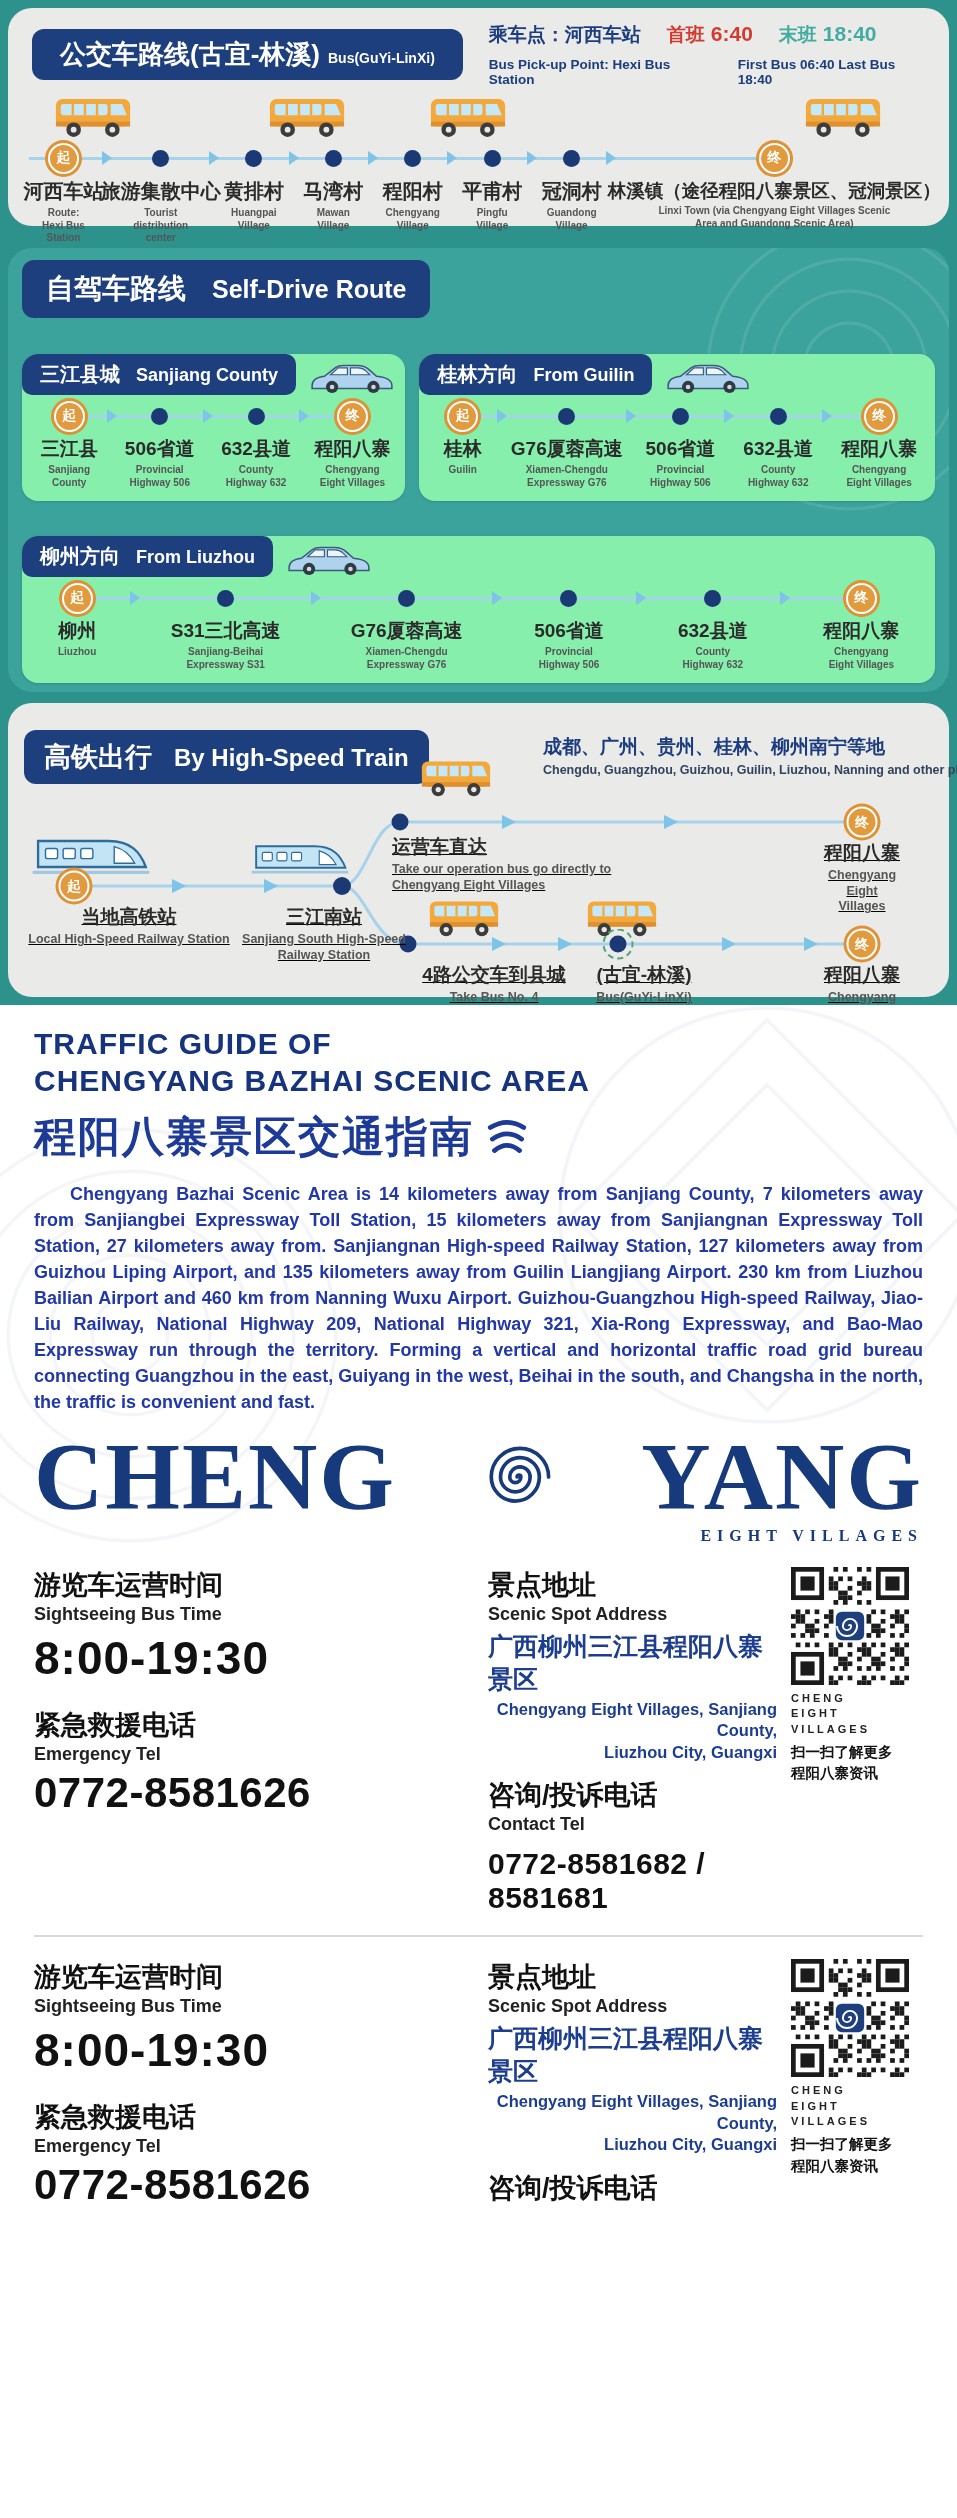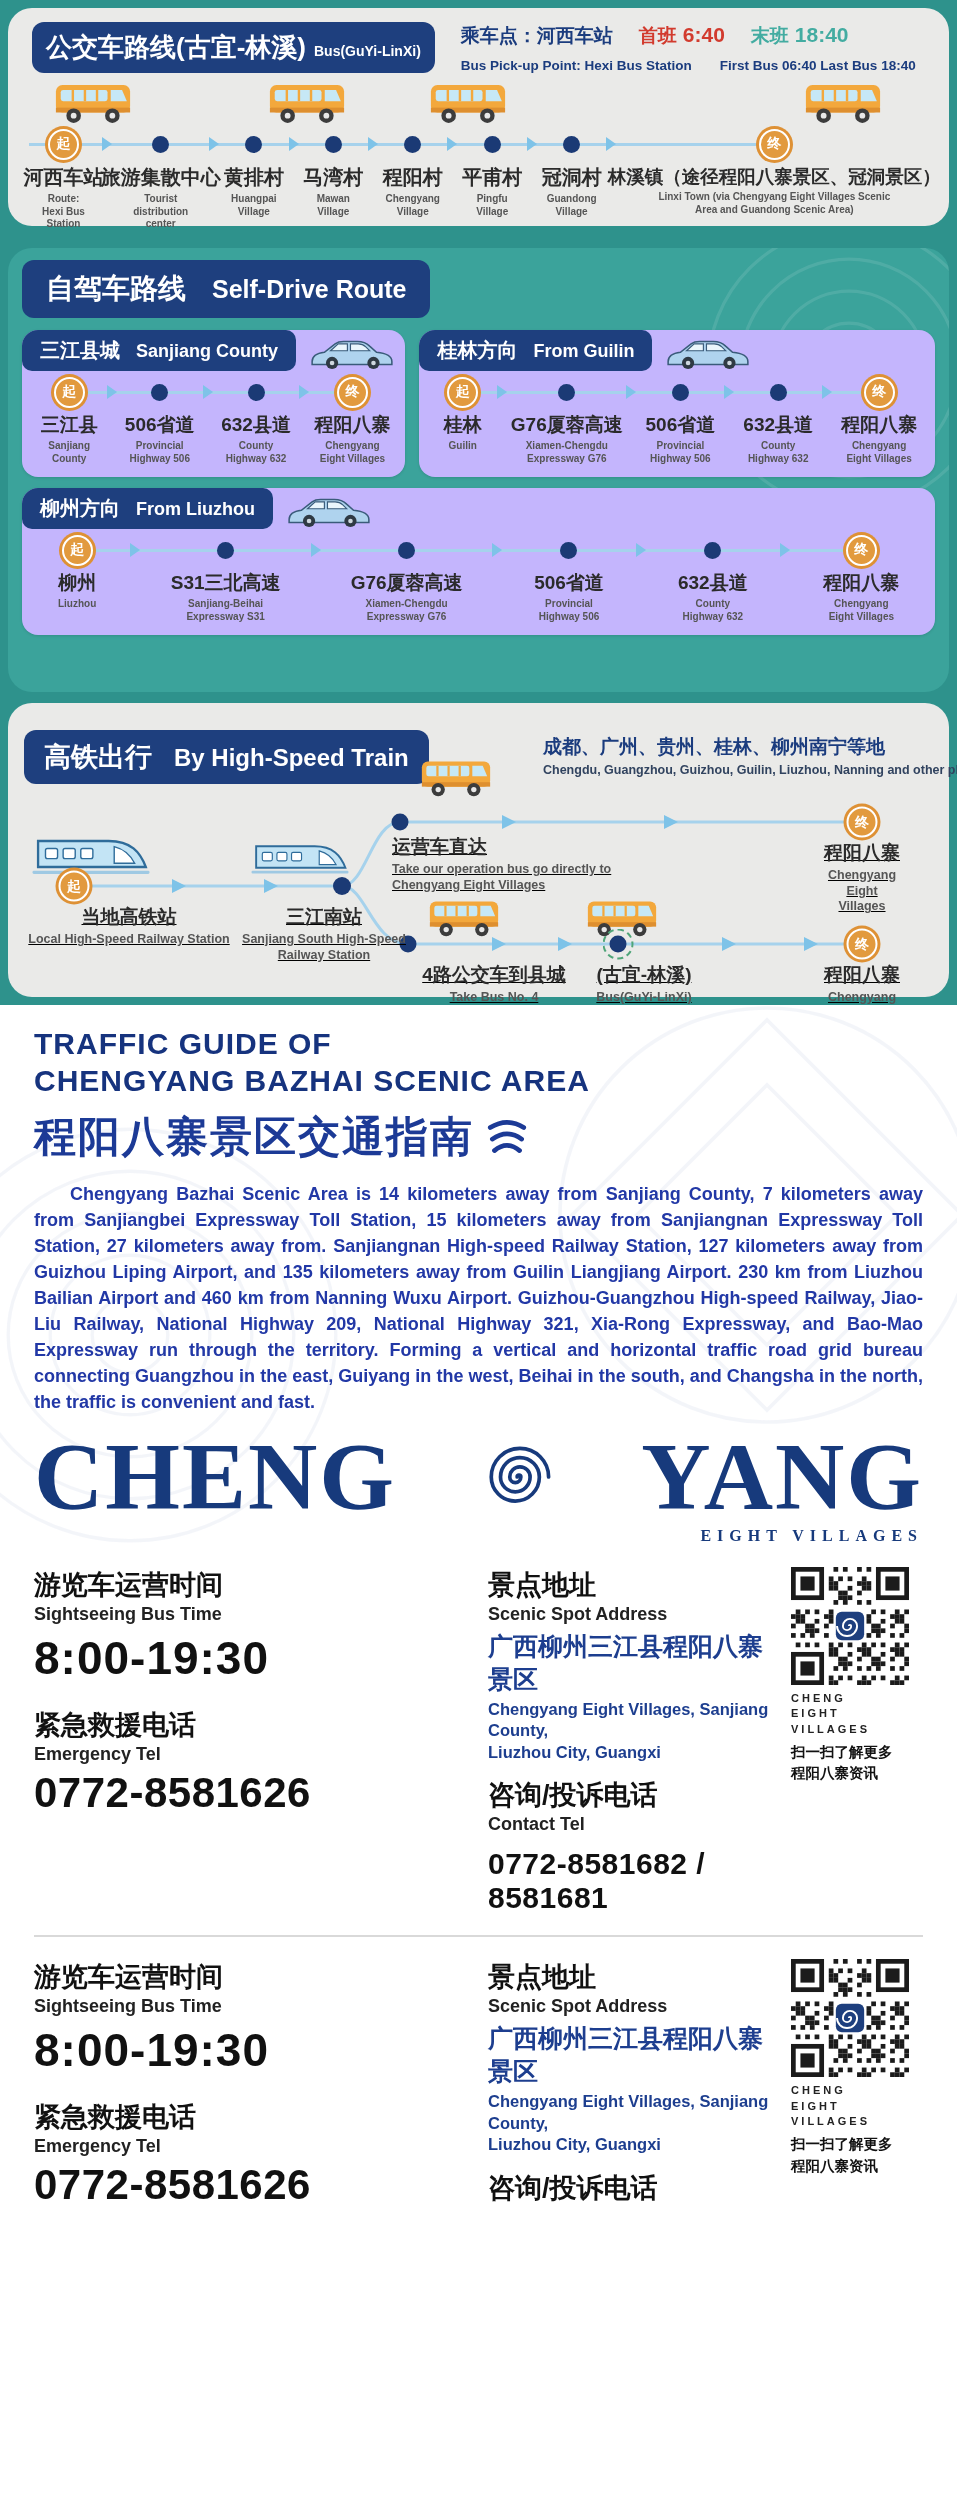--- a/index.html
+++ b/index.html
@@ -8,21 +8,21 @@
     background:#ffffff;
     font-family:"Liberation Sans","DejaVu Sans",sans-serif;
     -webkit-font-smoothing:antialiased;
   }
   .teal-wrap{background:#2E928C;padding:8px 8px 8px;position:relative;overflow:hidden;}
   .card{background:#EAEAE8;border-radius:24px;position:relative;}
 
   
   .bus-card{padding:14px 24px 10px;height:194px;}
   .bus-head{display:flex;align-items:center;gap:26px;}
-  .title-box{background:#1E3F7E;color:#fff;border-radius:12px;padding:8px 14px;display:flex;align-items:baseline;gap:8px;white-space:nowrap;}
+  .title-box{background:#1E3F7E;color:#fff;border-radius:12px;padding:8px 28px;display:flex;align-items:baseline;gap:8px;white-space:nowrap;}
   .tb-zh{font-size:26px;font-weight:bold;}
   .tb-en{font-size:14px;font-weight:bold;}
   .bus-info{flex:1;display:flex;flex-direction:column;gap:9px;color:#1B3C7E;}
   .bi-row1{display:flex;align-items:baseline;gap:26px;font-weight:bold;}
   .bi-pickup{font-size:19px;}
   .bi-first{color:#D23B2E;font-size:19px;}
   .bi-last{color:#43ACA1;font-size:19px;}
   .bi-first b,.bi-last b{font-size:21px;margin-left:6px;}
   .bi-row2{display:flex;gap:28px;font-size:13.5px;font-weight:bold;}
   .bi-row3{display:flex;gap:30px;align-items:baseline;font-weight:bold;}
@@ -49,21 +49,21 @@
   .stop .zh{margin-top:3px;font-size:20px;font-weight:bold;color:#2b2b2b;white-space:nowrap;}
   .stop .en{margin-top:2px;font-size:10px;line-height:1.25;font-weight:bold;color:#555;text-align:center;white-space:pre-line;}
   .bus-route .stop:last-child .zh{font-size:18.5px;}
 
   
   .drive-card{background:#3BA39B;border-radius:24px;margin-top:22px;padding:12px 14px 14px;height:444px;box-sizing:border-box;position:relative;overflow:hidden;}
   .drive-title{background:#1E3F7E;color:#fff;border-radius:12px;padding:10px 24px;display:inline-flex;align-items:baseline;gap:26px;position:relative;z-index:1;}
   .dt-zh{font-size:28px;font-weight:bold;}
   .dt-en{font-size:25px;font-weight:bold;}
   .drive-grid{display:grid;grid-template-columns:42% 1fr;gap:11px 14px;margin-top:12px;position:relative;z-index:1;}
-  .drive-sub{background:#c4b5fd;border-radius:16px;min-height:118px;position:relative;box-shadow:0 1px 3px rgba(0,0,0,0.12);}
+  .drive-sub{background:#86efac;border-radius:16px;min-height:118px;position:relative;box-shadow:0 1px 3px rgba(0,0,0,0.12);margin-top:24px;}
   .drive-sub.full{grid-column:1 / span 2;}
   .sub-head{display:flex;align-items:flex-end;}
   .sub-bar{background:#1E3F7E;color:#fff;border-radius:16px 10px 10px 10px;padding:7px 18px;display:flex;align-items:baseline;gap:16px;white-space:nowrap;}
   .sb-zh{font-size:20px;font-weight:bold;}
   .sb-en{font-size:18px;font-weight:bold;}
   .car-ic{width:92px;height:40px;margin-left:10px;margin-bottom:-2px;}
   .drive-route{padding:4px 18px 12px;}
   .drive-route .stop .zh{font-size:19px;}
 
   
@@ -104,21 +104,21 @@
   .logo-spiral{width:74px;height:74px;margin:0 10px;}
   .logo-sub{text-align:right;font-family:"Liberation Serif","DejaVu Serif",serif;font-weight:bold;
     font-size:16px;letter-spacing:6px;color:#173A7C;margin-top:2px;}
   .contact{display:grid;grid-template-columns:440px 1fr 132px;column-gap:14px;margin-top:22px;position:relative;z-index:1;}
   .c-label-zh{font-size:27px;font-weight:bold;color:#111;}
   .c-label-en{font-size:18px;font-weight:bold;color:#222;margin-top:1px;}
   .c-big{font-size:46px;font-weight:bold;color:#111;margin:6px 0 22px;letter-spacing:1px;}
   .c-tel{font-size:42px;font-weight:bold;color:#111;margin-top:4px;letter-spacing:0.5px;}
   .c-tel2{font-size:30px;font-weight:bold;color:#111;margin-top:12px;letter-spacing:0.5px;}
   .c-addr-zh{font-size:25px;font-weight:bold;color:#1D3E8F;margin-top:5px;}
-  .c-addr-en{font-size:16.5px;line-height:1.3;font-weight:bold;color:#1D3E8F;margin-top:3px;white-space:pre-line;margin-bottom:14px;}
+  .c-addr-en{font-size:16.5px;line-height:1.3;font-weight:bold;color:#1D3E8F;margin-top:3px;white-space:pre-line;margin-bottom:14px;text-align:right;}
   .qr-col{display:flex;flex-direction:column;align-items:flex-start;}
   .qr-box{width:118px;height:118px;background:#fff;}
   .qr-cap{font-size:11px;font-weight:bold;letter-spacing:3px;color:#222;line-height:1.4;margin-top:6px;}
   .scan-txt{font-size:14.5px;font-weight:bold;color:#111;line-height:1.45;margin-top:5px;}
   .divider{border:none;border-top:2px solid #d9d9d9;margin:20px 0 18px;}
   [data-icon] svg{width:100%;height:100%;display:block;}
 </style>
 </head>
 <body>
 

